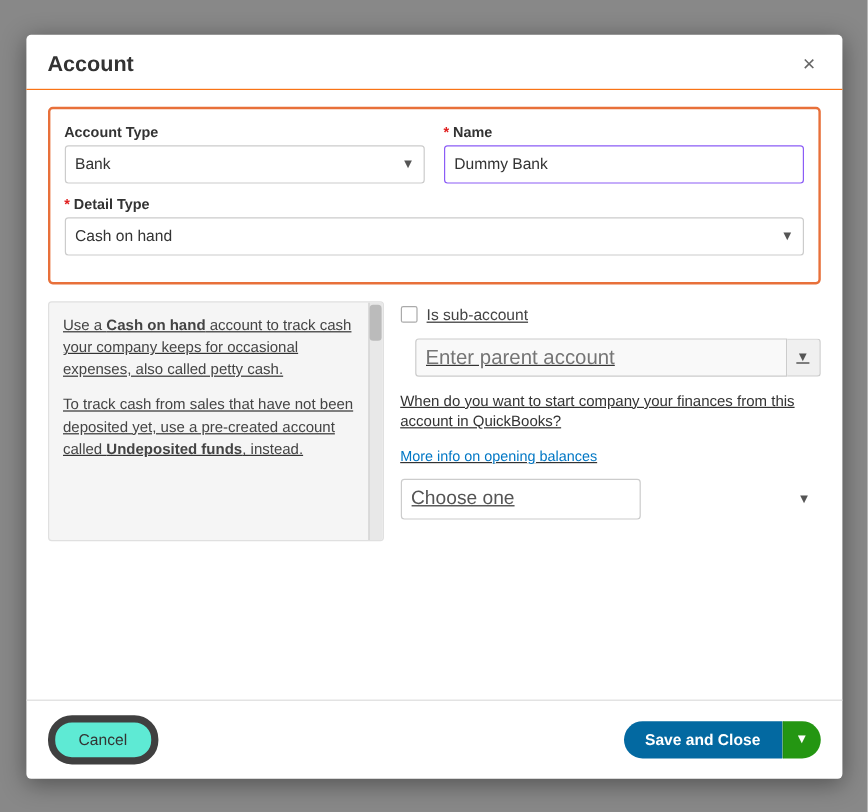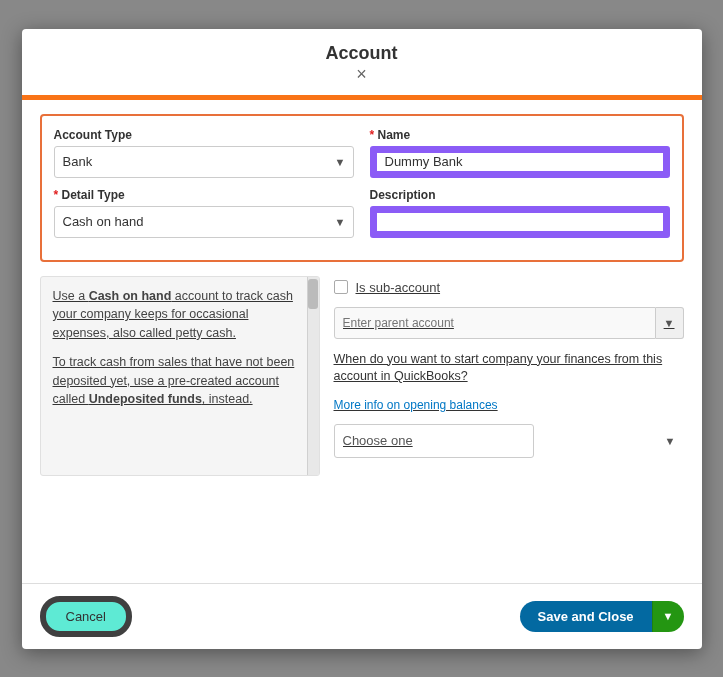--- a/index.html
+++ b/index.html
@@ -19,25 +19,24 @@
       width: 680px;
       min-height: 620px;
       border-radius: 4px;
       box-shadow: 0 4px 20px rgba(0,0,0,0.4);
       display: flex;
       flex-direction: column;
       position: relative;
     }
     .dialog-header {
       padding: 14px 18px 10px 18px;
-      border-bottom: 5px solid #f97316;
+      border-bottom: 1px solid #f97316;
       display: flex;
       justify-content: space-between;
       align-items: center;
-      flex-direction: column;
     }
     .dialog-title {
       font-size: 18px;
       font-weight: 600;
       color: #333;
     }
     .close-btn {
       background: none;
       border: none;
       font-size: 18px;
@@ -68,21 +67,21 @@
     .form-label {
       font-size: 12px;
       font-weight: 600;
       margin-bottom: 4px;
       color: #333;
     }
     .required-star {
       color: #e02020;
     }
     .form-input {
-      border: 7px solid #8b5cf6;
+      border: 1px solid #8b5cf6;
       border-radius: 3px;
       padding: 6px 8px;
       font-size: 13px;
       color: #333;
       background: #fff;
       height: 32px;
     }
     .form-select-wrapper {
       position: relative;
       display: flex;
@@ -172,25 +171,26 @@
       color: #444;
     }
     .parent-account-row {
       display: flex;
       gap: 0;
     }
     .parent-account-input {
       border: 1px solid #ccc;
       border-radius: 3px 0 0 3px;
       padding: 6px 8px;
-      font-size: 12px;
+      font-size: 17px;
       color: #0369a1;
       background: #f9f9f9;
       height: 32px;
       flex: 1;
+      margin-left: 12px;
     }
     .parent-account-btn {
       border: 1px solid #ccc;
       border-left: none;
       border-radius: 0 3px 3px 0;
       background: #f0f0f0;
       padding: 0 8px;
       cursor: pointer;
       font-size: 11px;
       color: #555;
@@ -208,21 +208,21 @@
     }
     .choose-one-select-wrapper {
       position: relative;
       display: flex;
       align-items: center;
     }
     .choose-one-select {
       border: 1px solid #ccc;
       border-radius: 3px;
       padding: 6px 28px 6px 8px;
-      font-size: 13px;
+      font-size: 16px;
       color: #555;
       background: #fff;
       height: 34px;
       width: 200px;
       appearance: none;
       cursor: pointer;
     }
     .choose-arrow {
       position: absolute;
       right: 8px;
@@ -314,24 +314,20 @@
           </label>
           <div class="form-select-wrapper">
             <select class="form-select">
               <option>Cash on hand</option>
               <option>Checking</option>
               <option>Savings</option>
             </select>
             <span class="select-arrow">▼</span>
           </div>
         </div>
-        <div class="form-group">
-          <label class="form-label">Description</label>
-          <input type="text" class="form-input" value="" style="">
-        </div>
       </div>
     </div>
 
     <div class="lower-section">
 
       <div class="info-box">
         <p>
           Use a <strong>Cash on hand</strong> account to track cash your company keeps for occasional expenses, also called petty cash.
         </p>
         <p>

